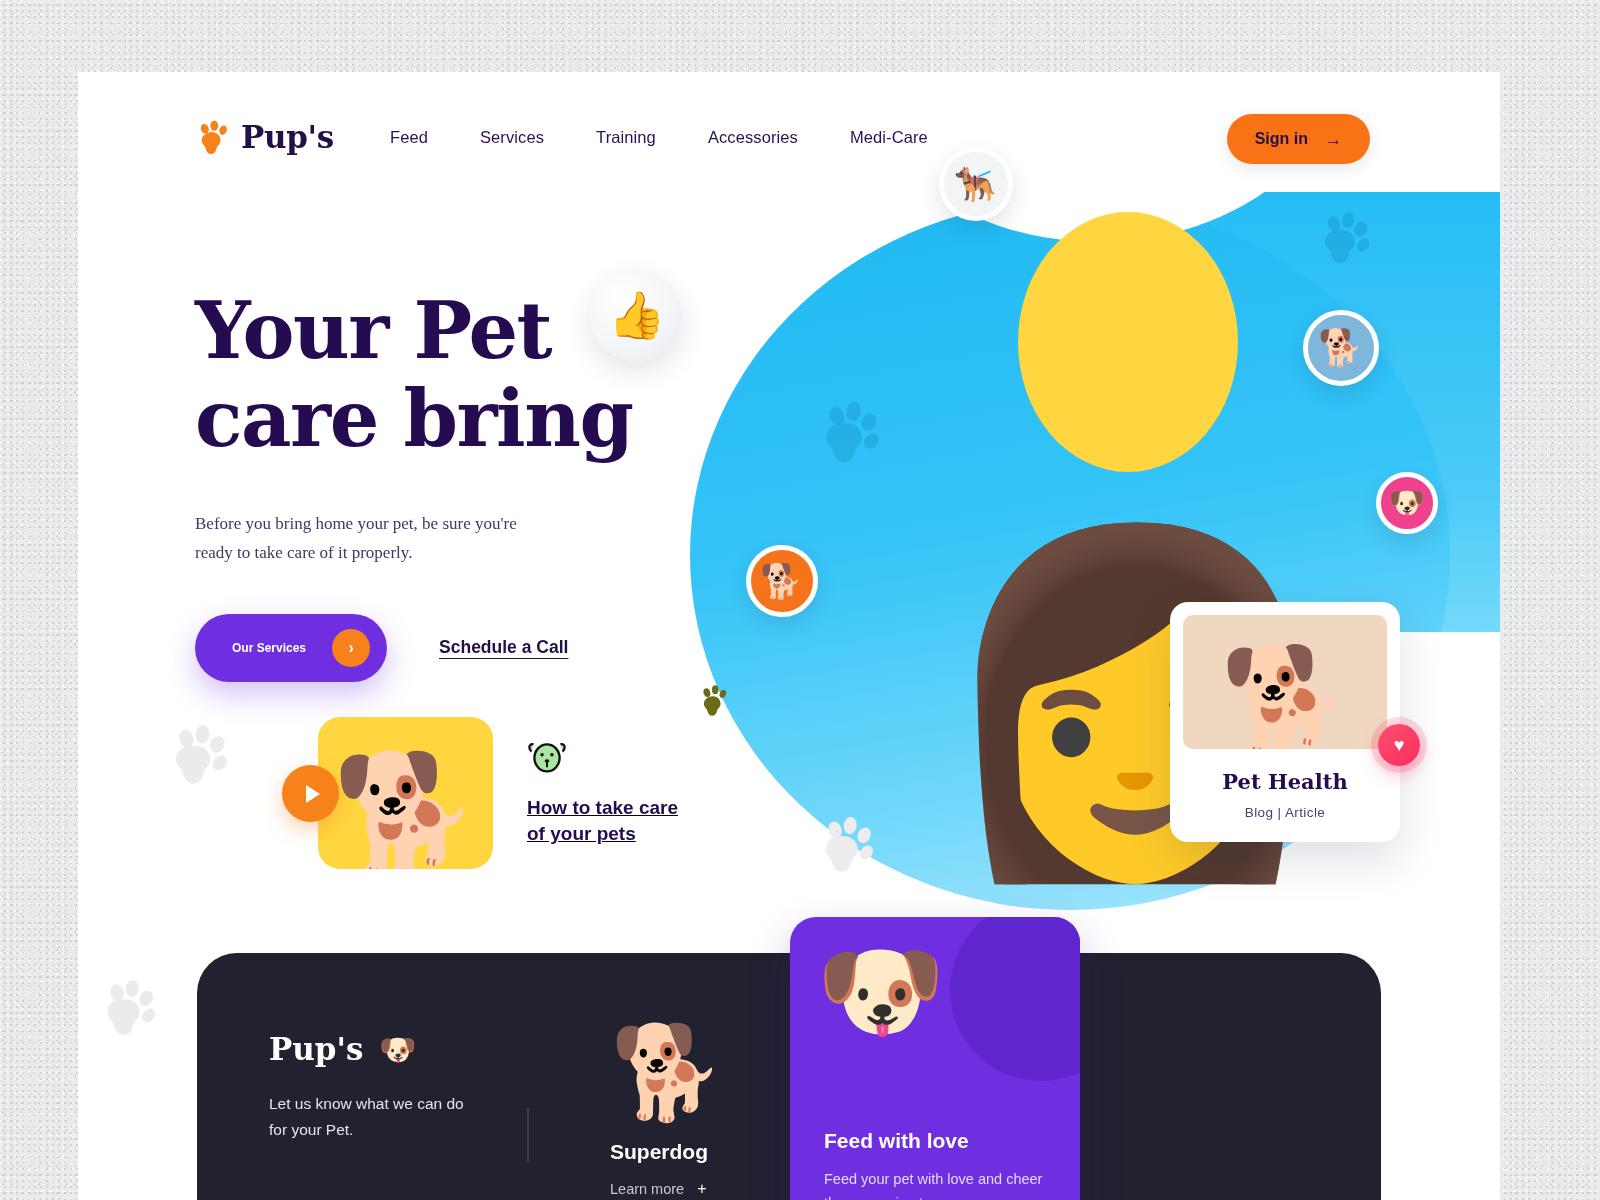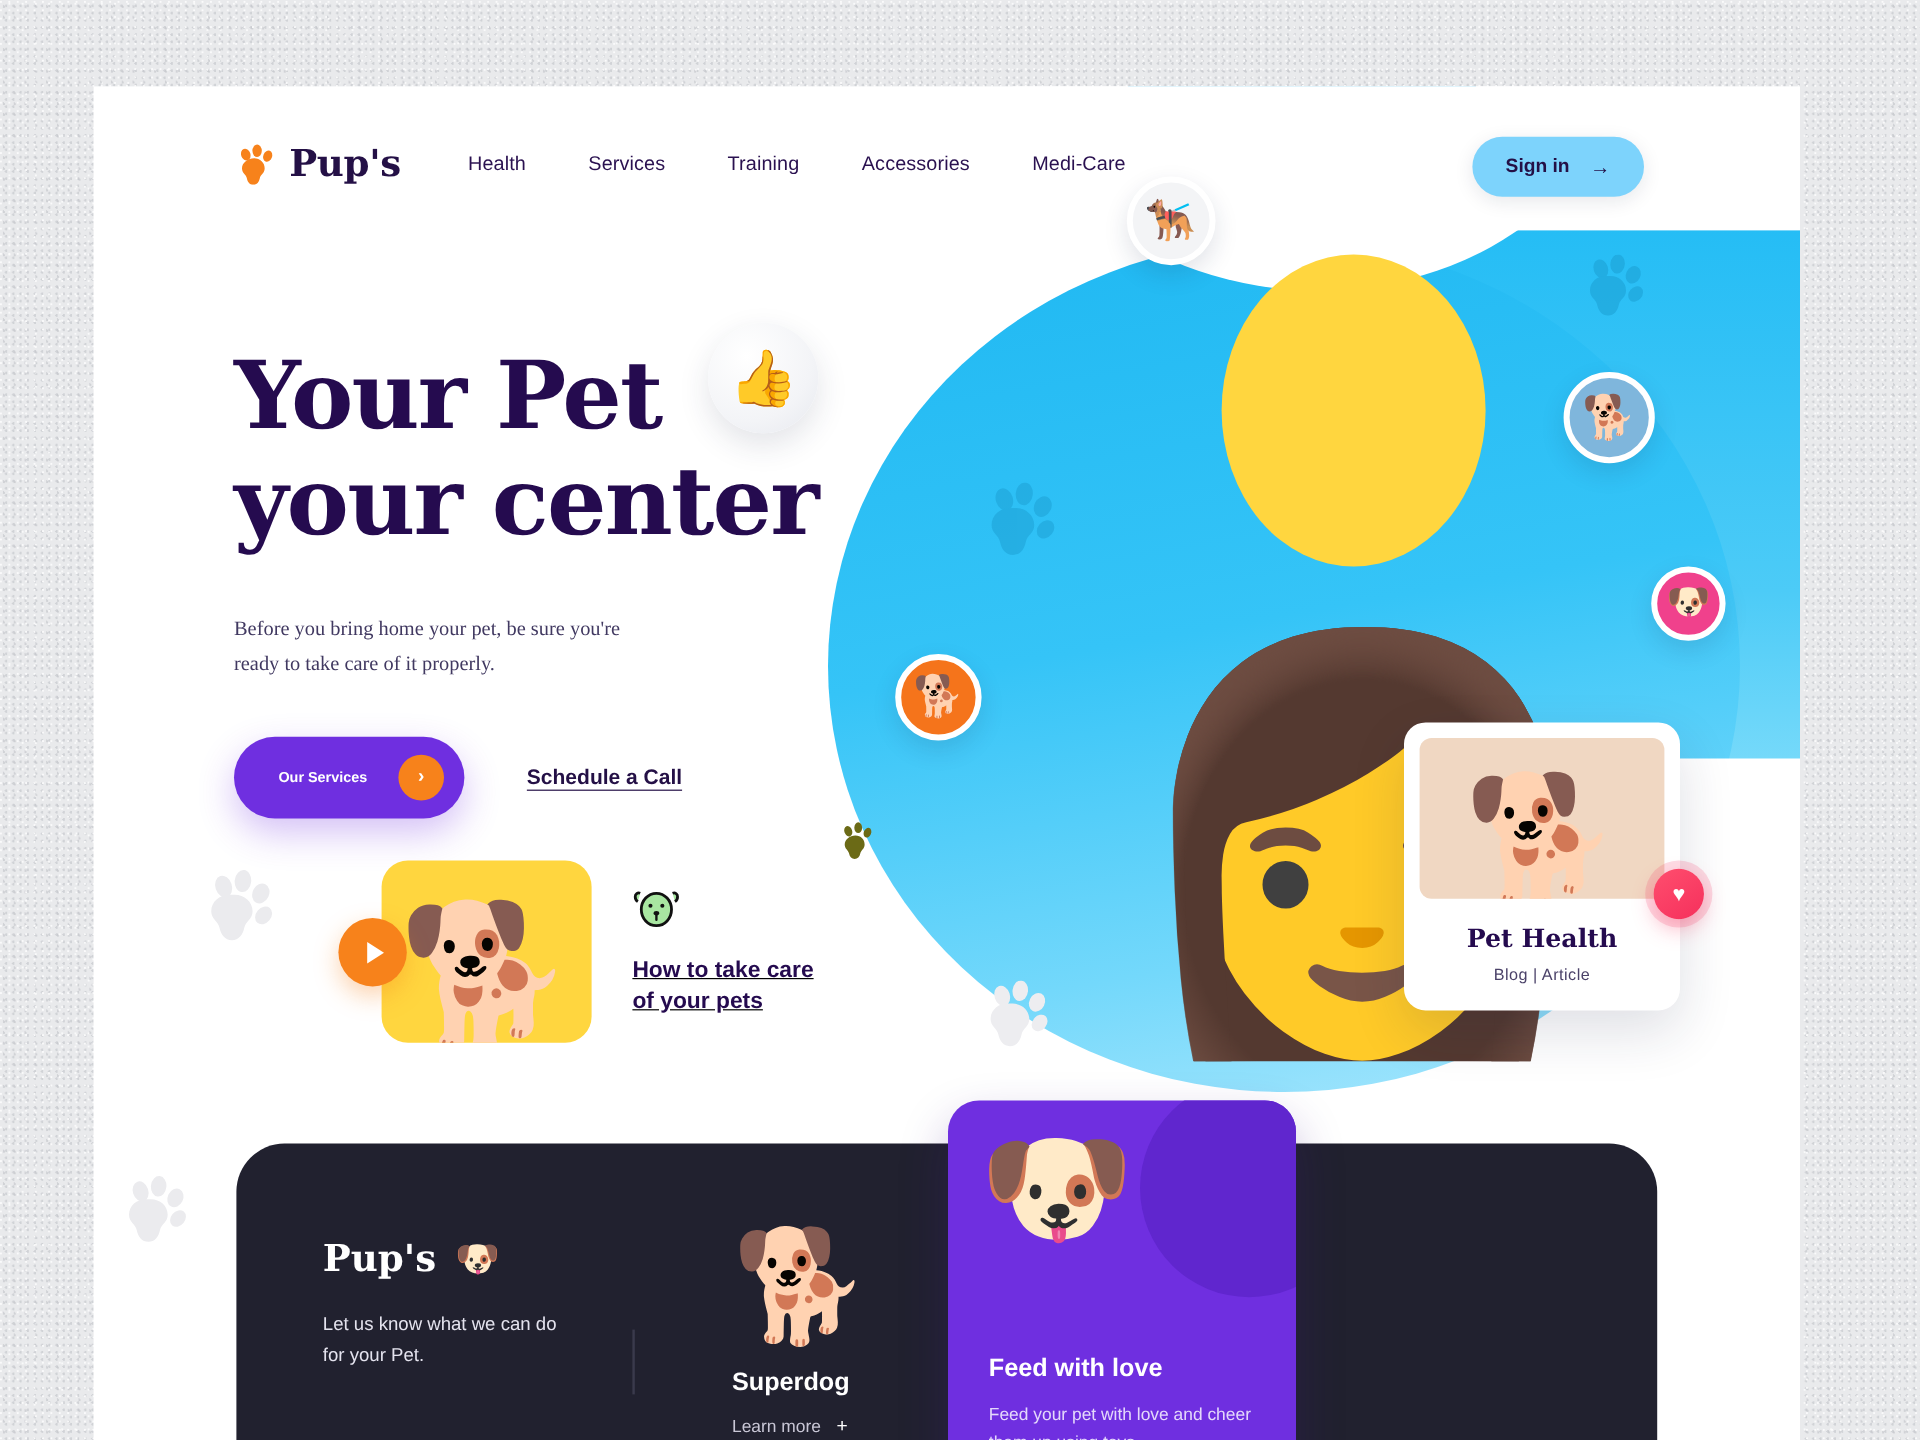--- a/index.html
+++ b/index.html
@@ -71,21 +71,21 @@
     font-size:31px; color:#241046; letter-spacing:-.3px;
   }
   .nav{ display:flex; align-items:center; gap:52px; margin-left:56px; }
   .nav a{
     font-size:16.5px; color:#2A1150; text-decoration:none; font-weight:500;
     letter-spacing:.1px;
   }
   .signin{
     position:absolute; right:130px; top:42px;
     display:flex; align-items:center; gap:17px;
-    background:#7dd3fc; border:none; border-radius:40px;
+    background:#f97316; border:none; border-radius:40px;
     padding:0 28px; height:50px; cursor:pointer;
     box-shadow:0 4px 16px rgba(20,30,60,.10);
   }
   .signin span{ font-size:16px; font-weight:600; color:#241046; }
   .signin .arr{ font-size:17px; color:#241046; line-height:1; }
 
   
   .hero-left{ position:absolute; left:117px; top:215px; width:620px; z-index:20; }
   .h1{
     font-family:"DejaVu Serif", serif; font-weight:700;
@@ -365,39 +365,39 @@
               <ellipse cx="14" cy="14" rx="6.2" ry="8" transform="rotate(-20 14 14)"></ellipse>
               <ellipse cx="29" cy="9" rx="6.2" ry="8.2"></ellipse>
               <ellipse cx="43" cy="16" rx="5.8" ry="7.6" transform="rotate(22 43 16)"></ellipse>
               <path d="M25 19c8 0 14 6 14 13 0 7-5.5 8-6.5 13.5S28 54 24 54s-7.5-3-8.5-8.5S9 39 9 32c0-7 8-13 16-13z"></path>
             </g>
           </svg>
       </span>
       <span class="brand-name">Pup's</span>
     </div>
     <nav class="nav">
-      <a href="#">Health</a>
+      <a href="#">Feed</a>
       <a href="#">Services</a>
       <a href="#">Training</a>
       <a href="#">Accessories</a>
       <a href="#">Medi-Care</a>
     </nav>
   </div>
   <button class="signin">
     <span>Sign in</span>
     <span class="arr">→</span>
   </button>
 
   <div class="hero-left">
     <h1 class="h1">
       <span class="row1">
         <span>Your Pet</span>
         <span class="thumb-badge">👍</span>
       </span><br>
-      <span>your center</span>
+      <span>care bring</span>
     </h1>
     <p class="sub">Before you bring home your pet, be sure you're ready to take care of it properly.</p>
     <div class="cta-row">
       <button class="btn-primary">
         <span class="lbl">Our Services</span>
         <span class="circ">›</span>
       </button>
       <button class="btn-link">Schedule a Call</button>
     </div>
   </div>

